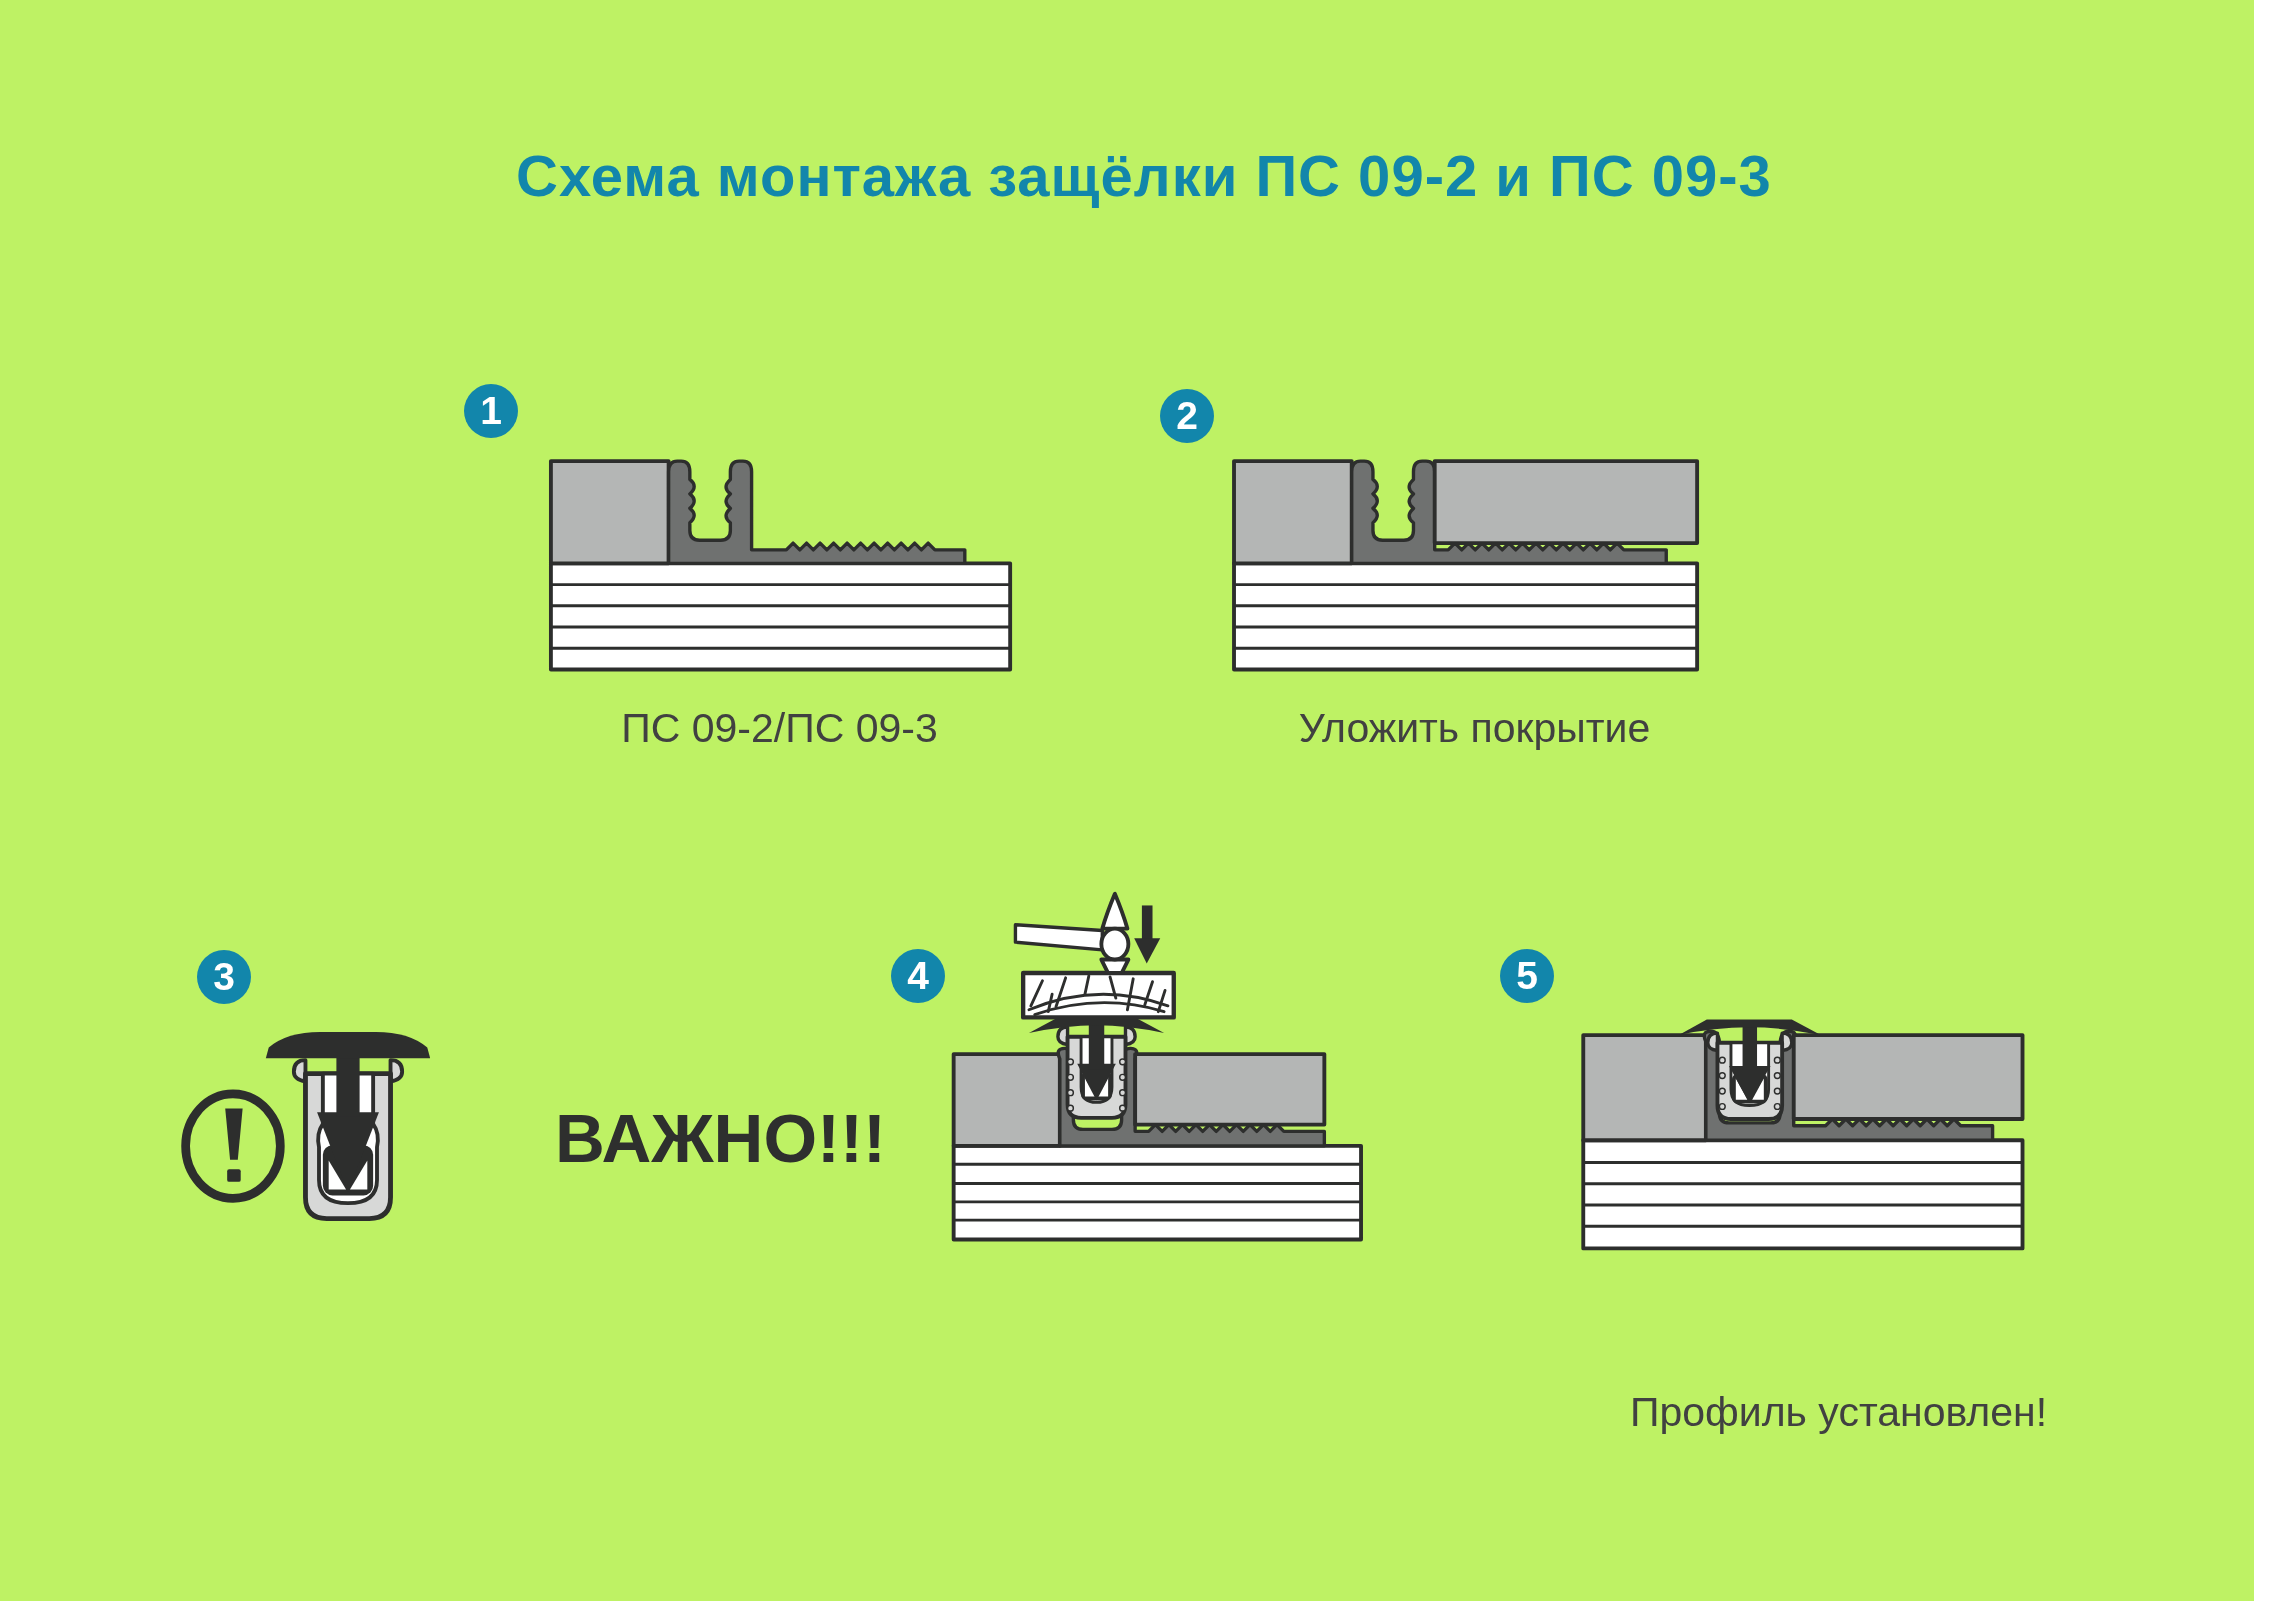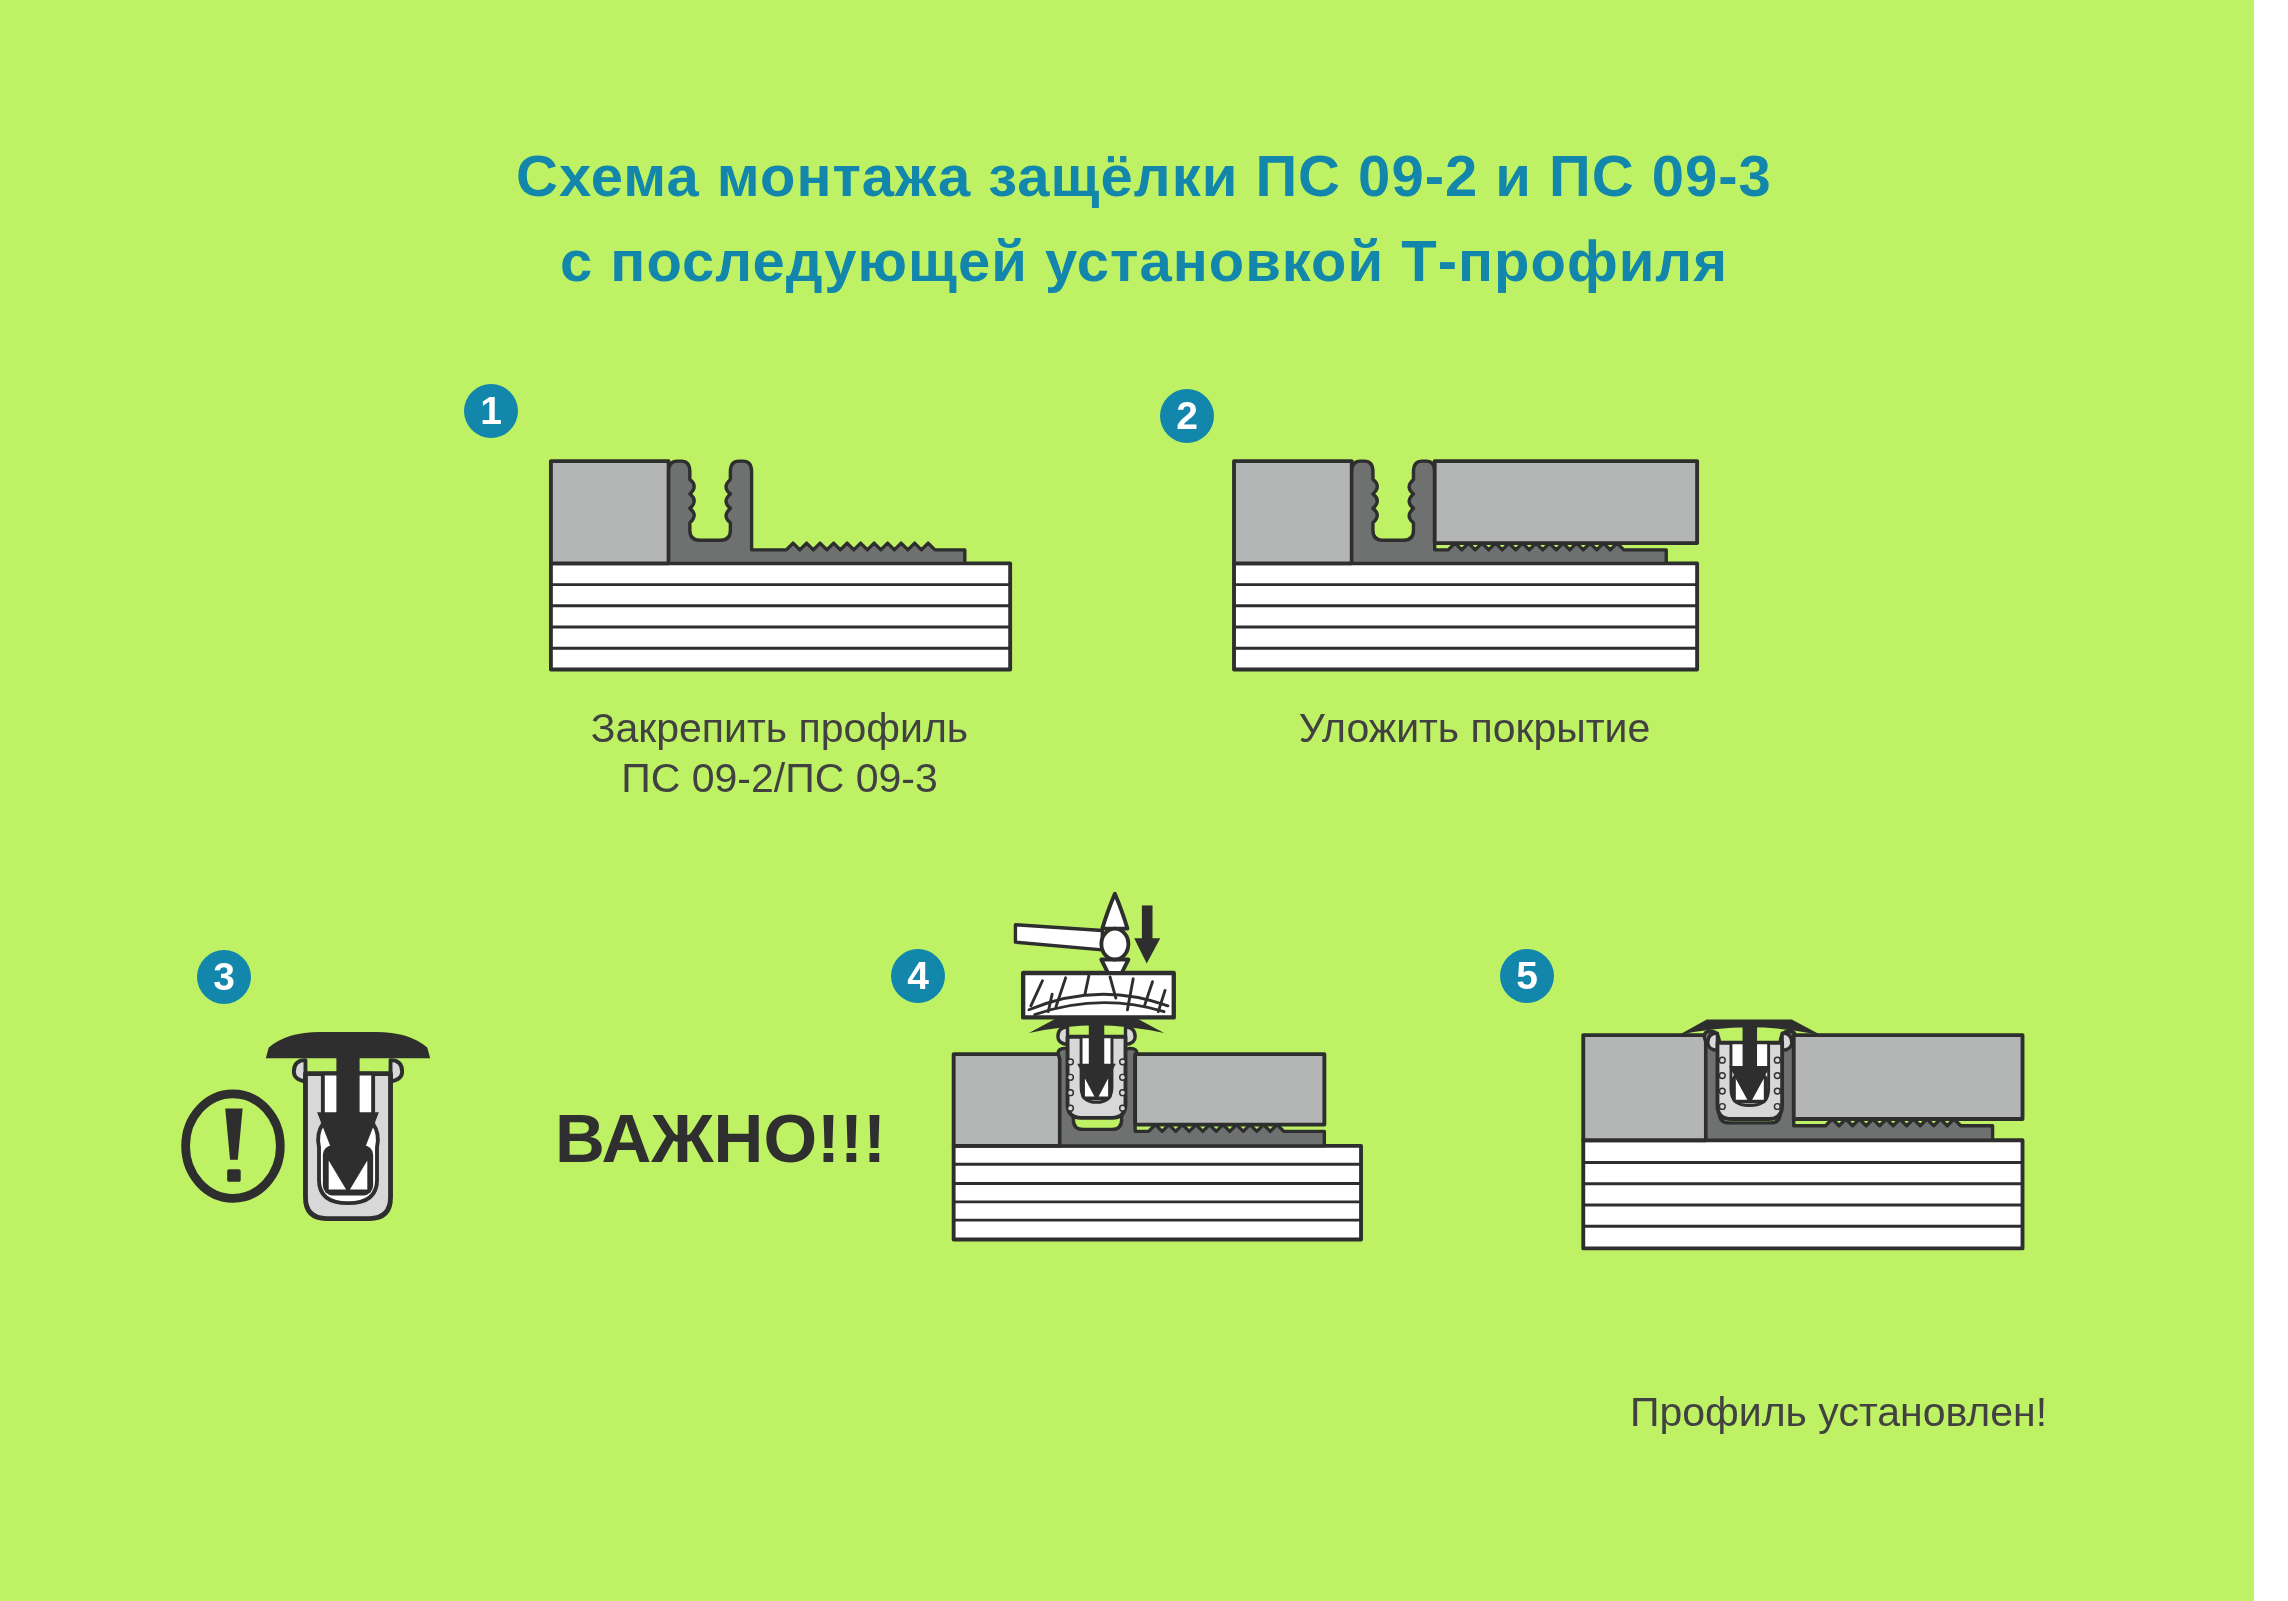--- a/index.html
+++ b/index.html
@@ -15,21 +15,20 @@
   svg{position:absolute;display:block;}
   .outl{stroke:#2d2e2d;stroke-linejoin:round;stroke-linecap:round;}
 </style>
 </head>
 <body>
 
 <div class="page">
 
   <div class="title">
     <div>Схема монтажа защёлки ПС 09-2 и ПС 09-3</div>
-    <div>с последующей установкой Т-профиля</div>
   </div>
 
   <div class="badge" style="left:464px;top:384px;">1</div>
   <div class="badge" style="left:1160px;top:389px;">2</div>
   <div class="badge" style="left:197px;top:950px;">3</div>
   <div class="badge" style="left:891px;top:949px;">4</div>
   <div class="badge" style="left:1500px;top:949px;">5</div>
 
   <svg style="left:521px;top:434px;" width="521" height="251" viewBox="540 450 540 260">
     <rect x="571" y="584" width="476" height="110" fill="#ffffff" class="outl" stroke-width="4"></rect>
@@ -191,21 +190,20 @@
       <path d="M 1827 1139 L 1815 1139 L 1827 1117 Z" fill="#ffffff"></path>
       <path d="M 1791 1104 L 1834 1104 L 1812 1142 Z" fill="#2d2e2d"></path>
       <rect x="1805" y="1062" width="15" height="46" fill="#2d2e2d"></rect>
       <path d="M 1739 1072 L 1768 1056 L 1856 1056 L 1886 1072 Q 1848 1064 1812 1064 Q 1776 1064 1739 1072 Z" fill="#2d2e2d"></path>
     </g>
   </svg>
 
   <div class="warning">ВАЖНО!!!</div>
 
   <div class="caption" style="left:538px;top:703px;width:483px;">
-    <div>Закрепить профиль</div>
     <div>ПС 09-2/ПС 09-3</div>
   </div>
   <div class="caption" style="left:1233px;top:703px;width:483px;">
     <div>Уложить покрытие</div>
   </div>
   <div class="caption" style="left:1597px;top:1387px;width:483px;">
     <div>Профиль установлен!</div>
   </div>
 
 </div>

